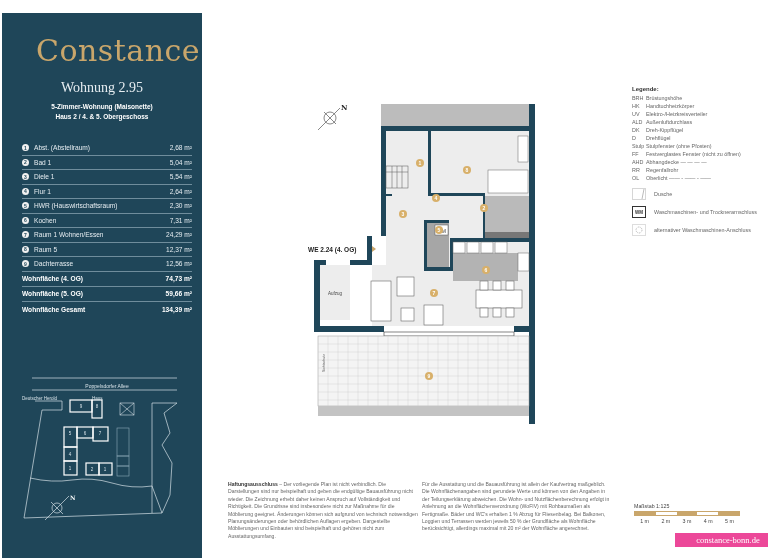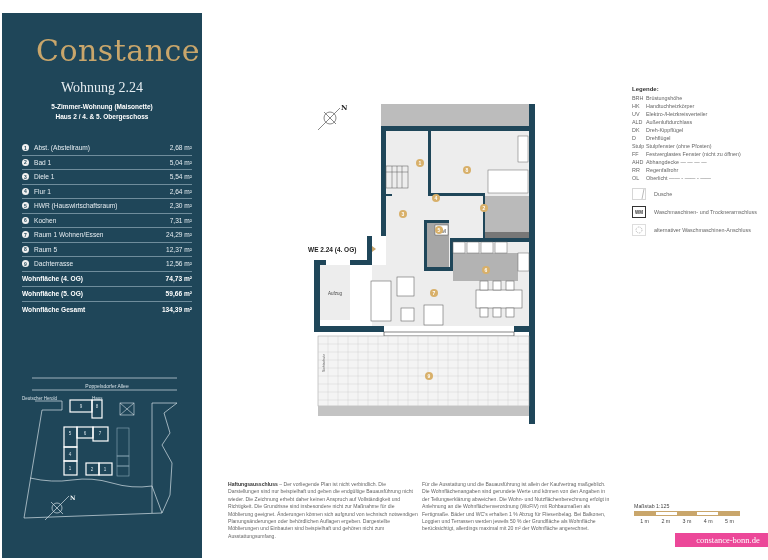--- a/index.html
+++ b/index.html
@@ -44,21 +44,21 @@
   .scale-bar span.w { background: #fff; }
   .scale-ticks { display: flex; font-size: 5.3px; color: #444; margin-top: 2px; }
   .scale-ticks span { flex: 1; text-align: center; }
   .url-btn { position: absolute; left: 634px; top: 533px; width: 106px; height: 14px; background: #ec4899; color: #fff; font-family: "Liberation Serif", serif; font-size: 8.5px; text-align: center; line-height: 14px; margin-left: 41px; }
 </style>
 </head>
 <body>
 
 <div class="panel">
   <div class="brand">Constance</div>
-  <div class="unit-title">Wohnung 2.24</div>
+  <div class="unit-title">Wohnung 2.95</div>
   <div class="unit-sub">
     <div>5-Zimmer-Wohnung (Maisonette)</div>
     <div>Haus 2 / 4. &amp; 5. Obergeschoss</div>
   </div>
 
   <div class="rooms">
     <div class="room-row">
         <span class="num">1</span>
         <span class="name">Abst. (Abstellraum)</span>
         <span class="area">2,68 m²</span>

